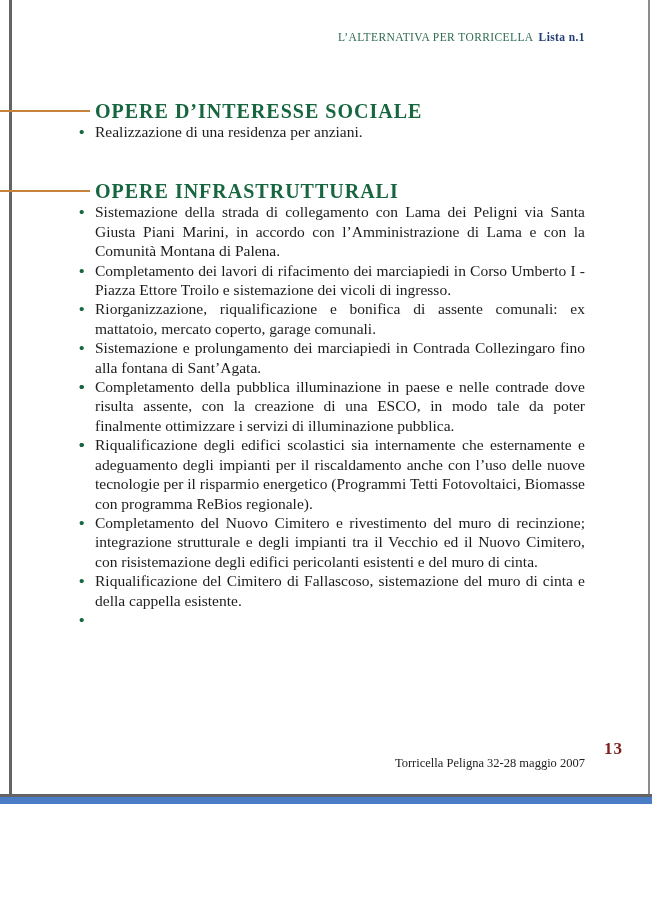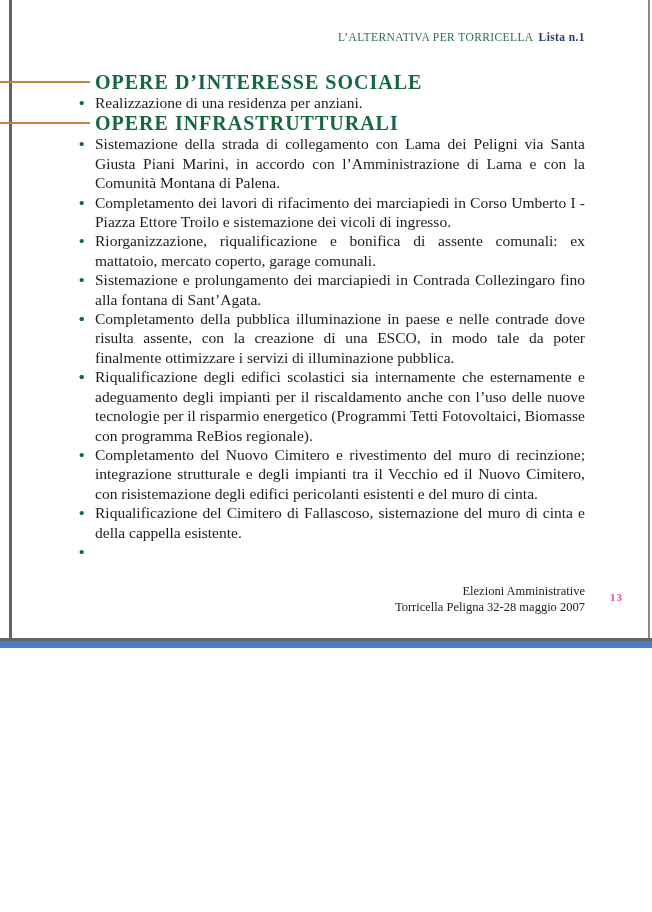--- a/index.html
+++ b/index.html
@@ -3,21 +3,21 @@
 <meta charset="utf-8">
 <style>
   html, body {
     margin: 0;
     padding: 0;
     background: #ffffff;
   }
   .page {
     position: relative;
     width: 652px;
-    height: 648px;
+    height: 804px;
     background: #ffffff;
     overflow: hidden;
     font-family: "Liberation Serif", serif;
     color: #1c1c1c;
   }
   
   .frame-left {
     position: absolute;
     left: 9px; top: 0;
     width: 3px; height: 903px;
@@ -73,22 +73,22 @@
   .heading .rule {
     position: absolute;
     left: -95px;
     top: 50%;
     margin-top: -1px;
     width: 90px;
     height: 2px;
     background: #c8823e;
     z-index: 2;
   }
-  .h-first  { margin-top: 71px; }
-  .h-second { }
+  .h-first  { margin-top: 100px; }
+  .h-second { margin-top: 39px; }
   ul.blist {
     list-style: none;
     margin: 0;
     padding: 0;
     font-size: 15.5px;
     line-height: 19.4px;
   }
   .ul-first  { margin-top: 17px; }
   .ul-second { margin-top: 16px; }
   ul.blist li {
@@ -111,23 +111,23 @@
     text-align: right;
     font-size: 12.5px;
     line-height: 15.5px;
     color: #222222;
     white-space: nowrap;
   }
   .page-num {
     position: absolute;
     right: 29px;
     bottom: 45px;
-    color: #ec4899;
+    color: #7f1d1d;
     font-weight: bold;
-    font-size: 11px;
+    font-size: 17px;
     letter-spacing: 1px;
   }
 </style>
 </head>
 <body>
 
 <div class="page">
 
   <div class="frame-left"></div>
   <div class="frame-right"></div>
@@ -166,18 +166,17 @@
         <li><span class="bullet">•</span><span>Riqualificazione degli edifici scolastici sia internamente che esternamente e adeguamento degli impianti per il riscaldamento anche con l’uso delle nuove tecnologie per il risparmio energetico (Programmi Tetti Fotovoltaici, Biomasse con programma ReBios regionale).</span></li>
         <li><span class="bullet">•</span><span>Completamento del Nuovo Cimitero e rivestimento del muro di recinzione; integrazione strutturale e degli impianti tra il Vecchio ed il Nuovo Cimitero, con risistemazione degli edifici pericolanti esistenti e del muro di cinta.</span></li>
         <li><span class="bullet">•</span><span>Riqualificazione del Cimitero di Fallascoso, sistemazione del mu­ro di cinta e della cappella esistente.</span></li>
         <li><span class="bullet">•</span></li>
       </ul>
     </section>
 
   </div>
 
   <div class="footer">
-    <div>Elezioni Amministrative</div>
     <div>Torricella Peligna 32-28 maggio 2007</div>
   </div>
   <div class="page-num">13</div>
 
 </div>
 
 </body></html>

